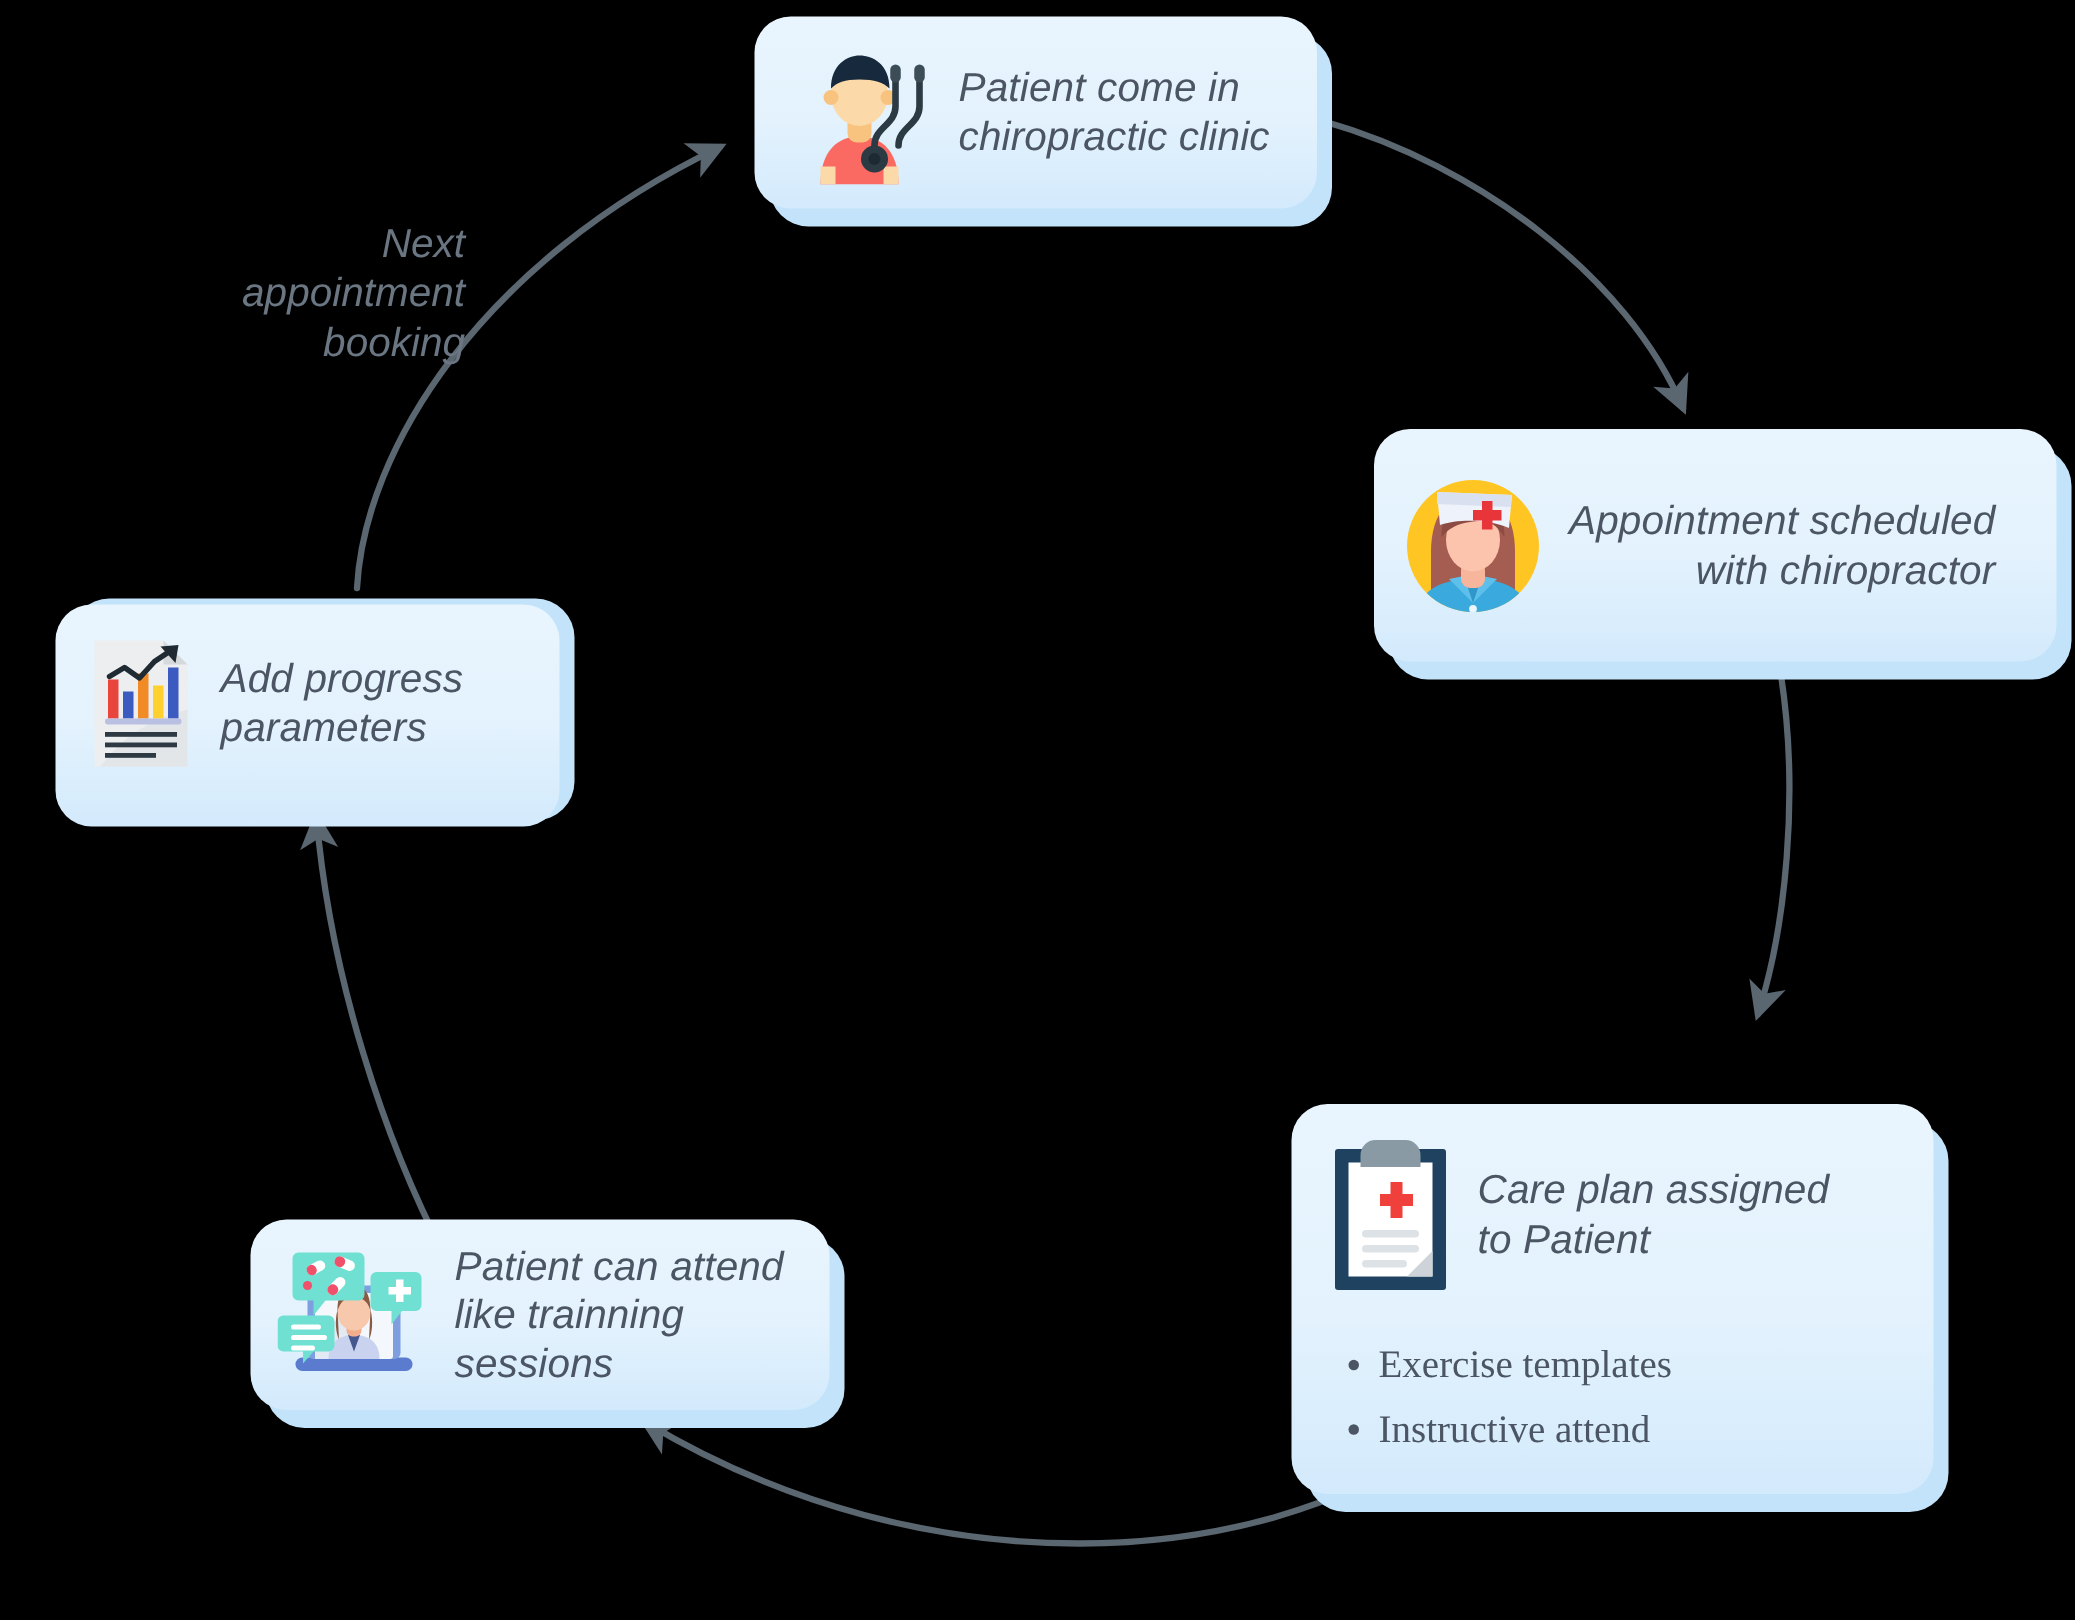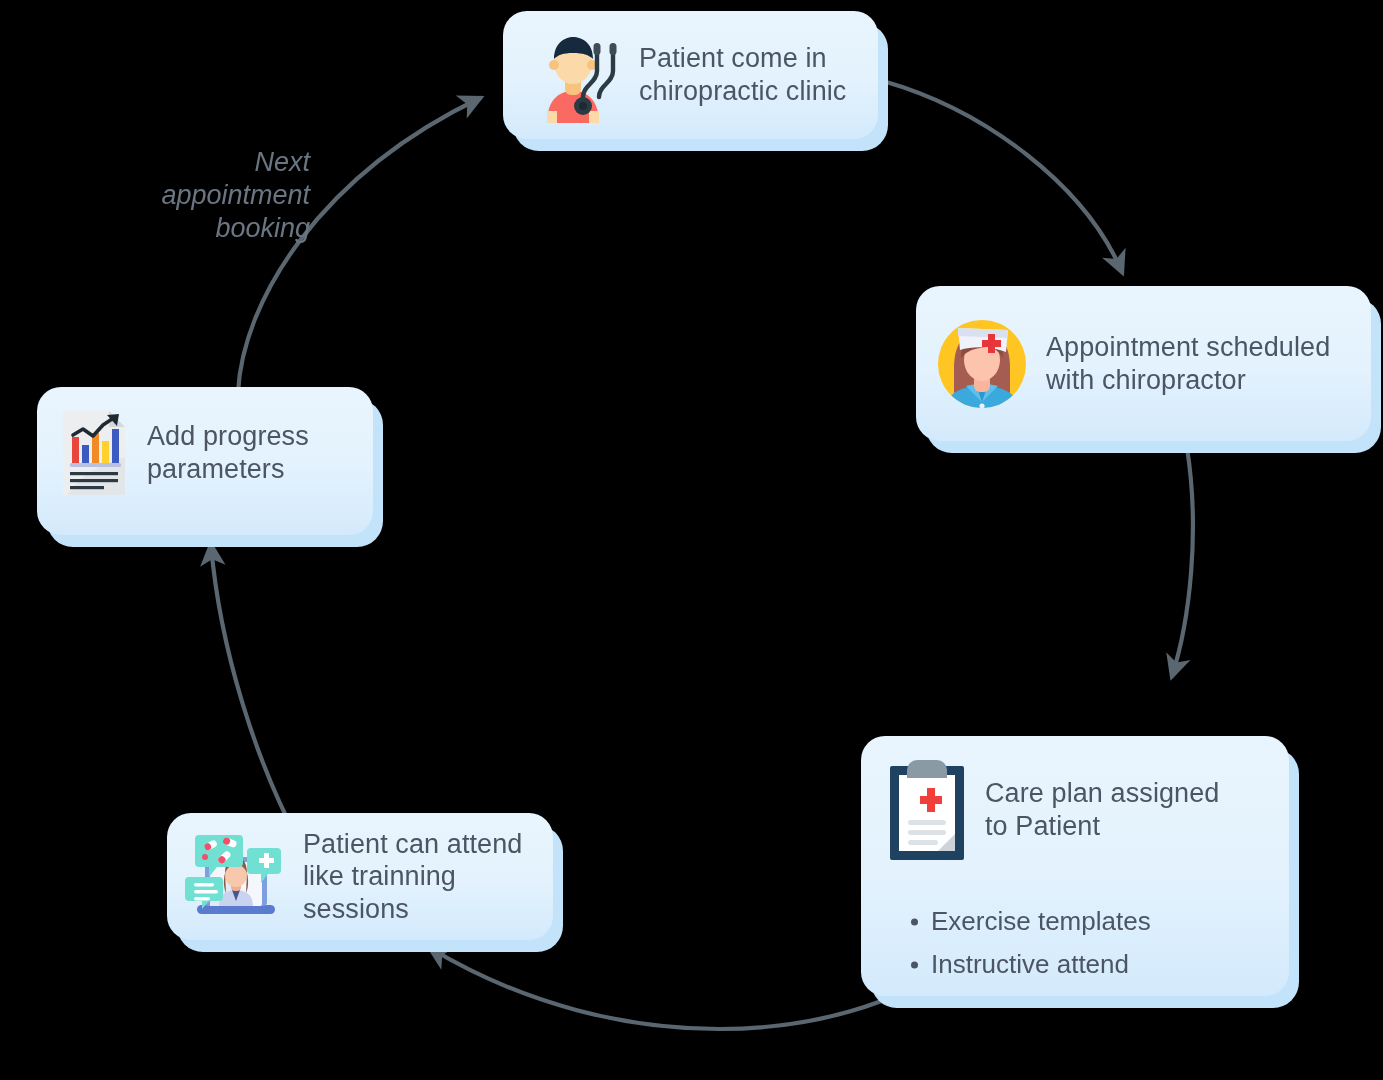--- a/index.html
+++ b/index.html
@@ -64,54 +64,56 @@
     align-items: center;
     gap: 18px;
   }
   .label {
     color: #4b5563;
     font-size: 27px;
     line-height: 1.21;
     letter-spacing: 0.1px;
     font-weight: 400;
     white-space: pre-line;
+    font-style: italic;
   }
   .icon-wrap {
     flex: 0 0 auto;
     display: flex;
     align-items: center;
     justify-content: center;
   }
 
   
   #node-patient-arrival { left: 503px; top: 11px;  width: 375px; height: 128px; }
   #node-patient-arrival .card { padding: 0 22px 0 22px; }
 
   #node-appointment { left: 916px; top: 286px; width: 455px; height: 155px; }
-  #node-appointment .card { padding: 0 22px 0 20px; }
+  #node-appointment .card { padding: 0 22px 0 20px; text-align: right; }
 
   #node-care-plan { left: 861px; top: 736px; width: 428px; height: 260px; }
   #node-care-plan .card { padding: 22px 26px 20px 26px; justify-content: flex-start; }
 
   #node-training { left: 167px; top: 813px; width: 386px; height: 127px; }
   #node-training .card { padding: 0 20px 0 18px; }
 
   #node-progress { left: 37px; top: 387px; width: 336px; height: 148px; }
-  #node-progress .card { padding: 0 20px 16px 22px; }
+  #node-progress .card { padding: 0 20px 16px 22px; margin-top: 16px; }
 
   .divider {
     height: 2px;
     background: #b9d8ee;
     margin: 16px 2px 6px 2px;
     border-radius: 1px;
   }
   .bullets {
-    margin: 16px;
+    margin: 4px;
     padding: 0;
     list-style: none;
+    font-family: Liberation Serif, serif;
   }
   .bullets li {
     color: #4b5563;
     font-size: 26px;
     line-height: 1.05;
     padding: 8px 0 8px 28px;
     position: relative;
   }
   .bullets li::before {
     content: "";

